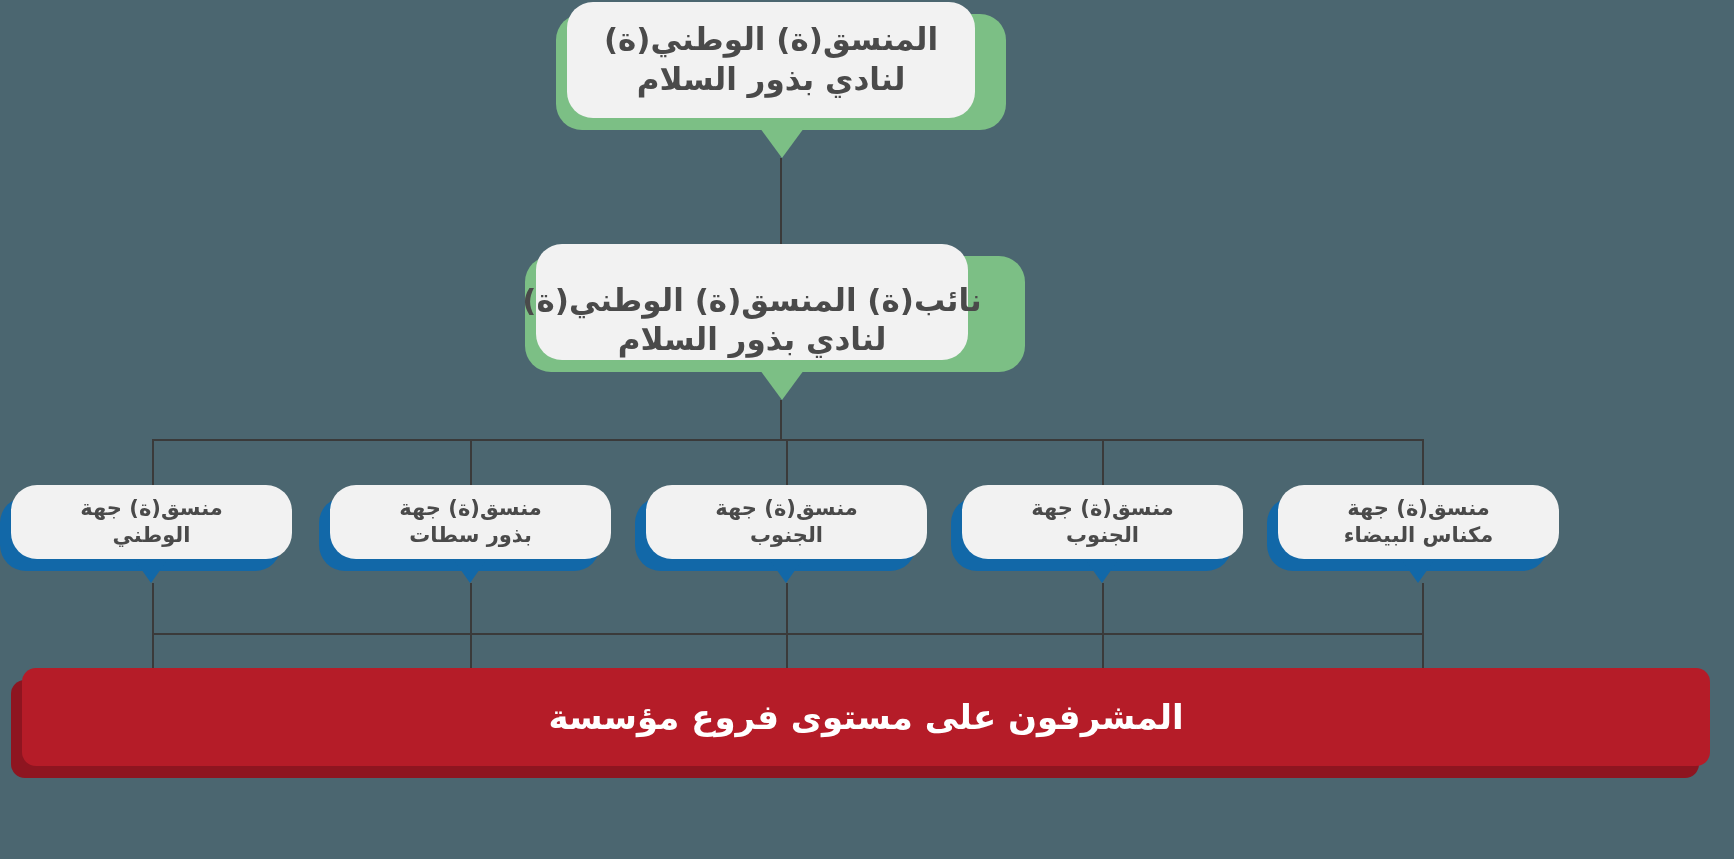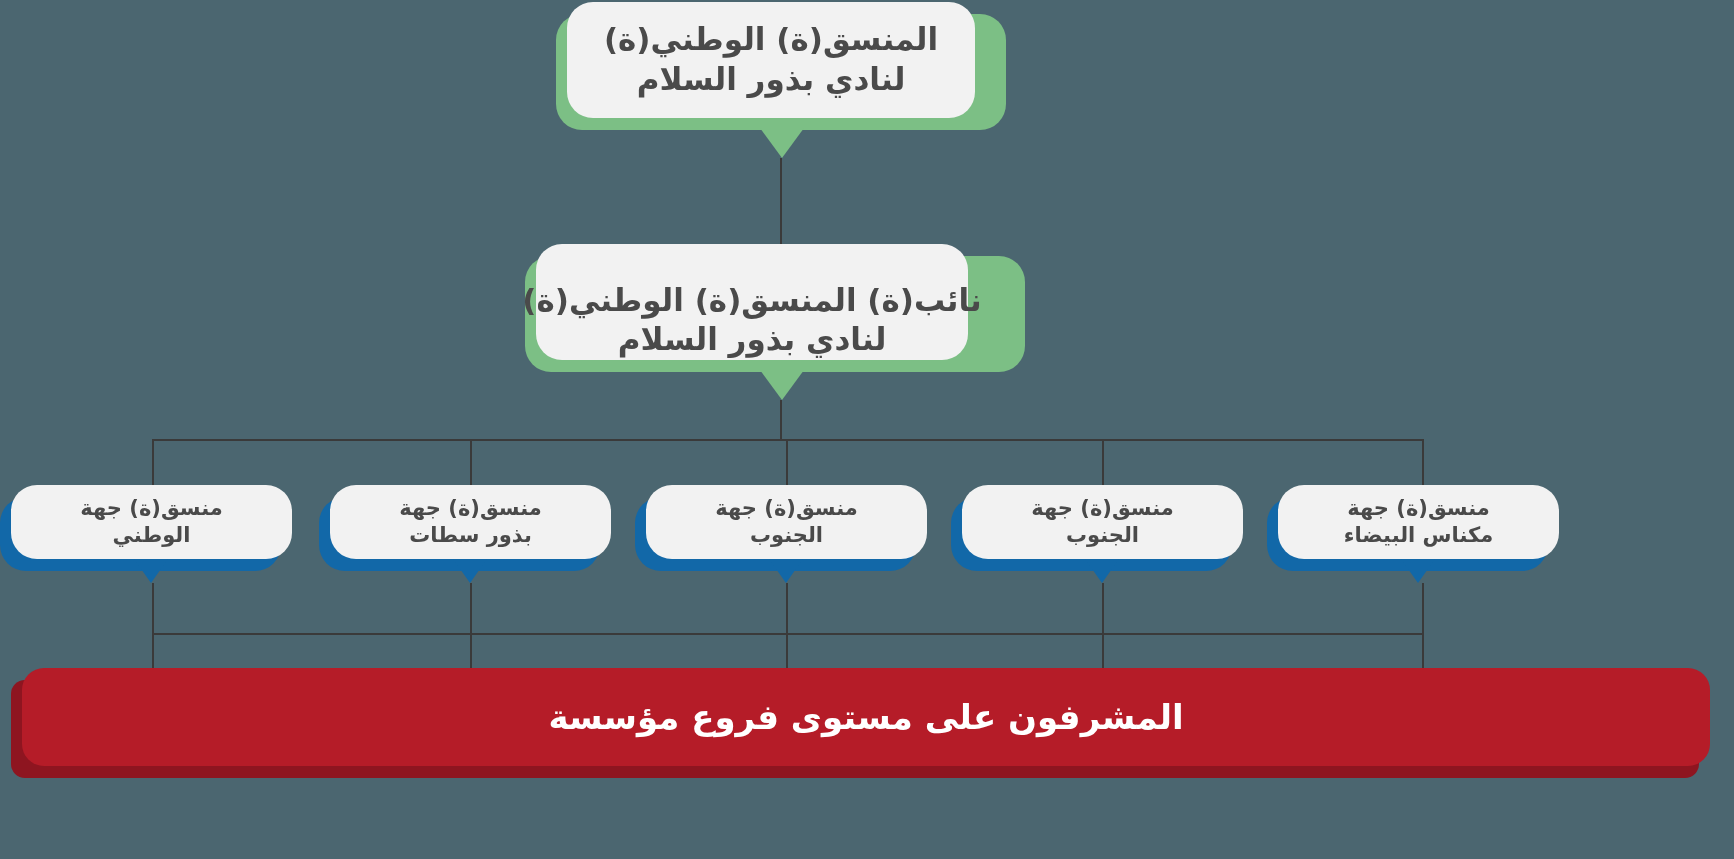--- a/index.html
+++ b/index.html
@@ -82,21 +82,21 @@
   #r4{left:962px;width:281px;} #r4p{left:951px;width:281px;} #r4t{left:1085px;}
   #r5{left:1278px;width:281px;}#r5p{left:1267px;width:281px;}#r5t{left:1401px;}
 
   
   #redplate{
     position:absolute;left:11px;top:680px;width:1688px;height:98px;
     background:#8E1520;border-radius:14px;z-index:3;
   }
   #redbar{
     position:absolute;left:22px;top:668px;width:1688px;height:98px;
-    background:#B51C28;border-radius:22px;
+    background:#B51C28;border-radius:14px;
     display:flex;align-items:center;justify-content:center;
     color:#FFFFFF;font-weight:bold;font-size:34px;z-index:6;
   }
 </style>
 </head>
 <body>
 
 <div id="stage">
 
   <div class="line vline" style="left:780px;top:158px;height:86px;"></div>

